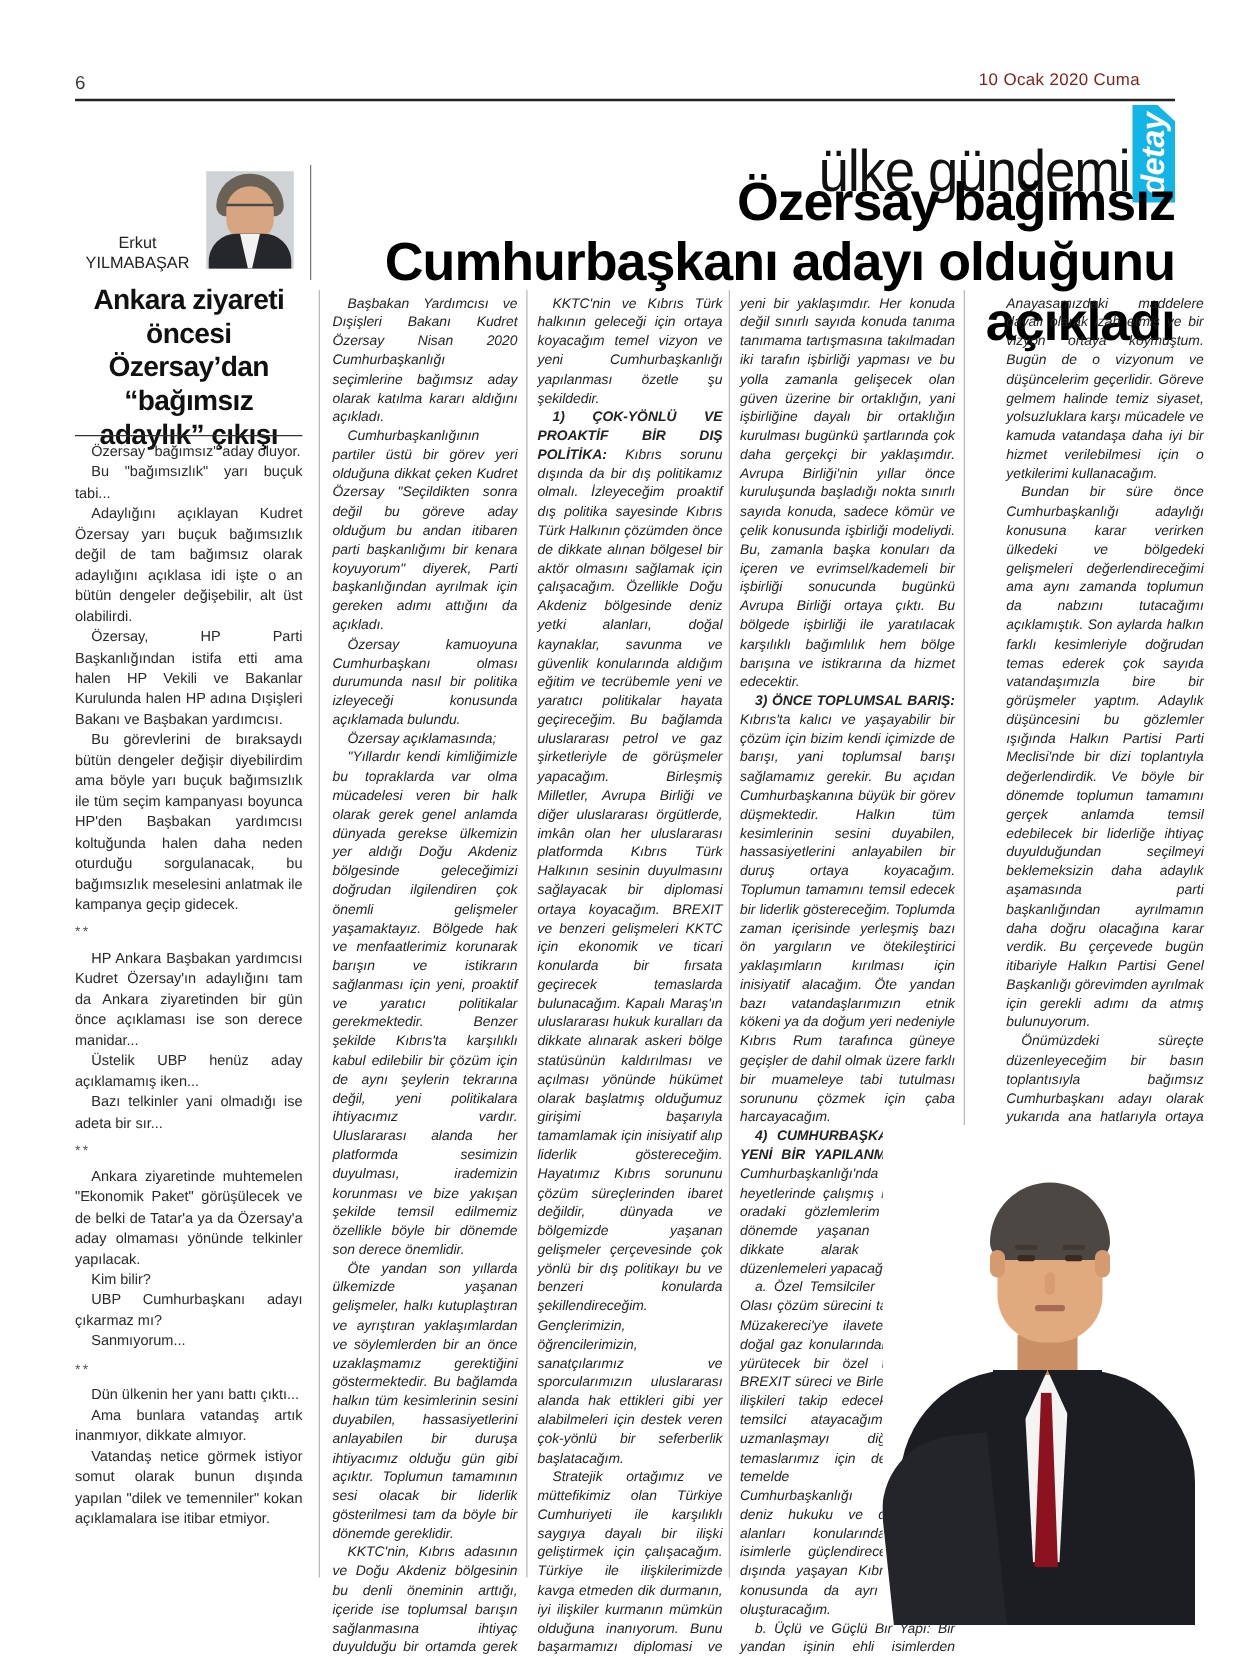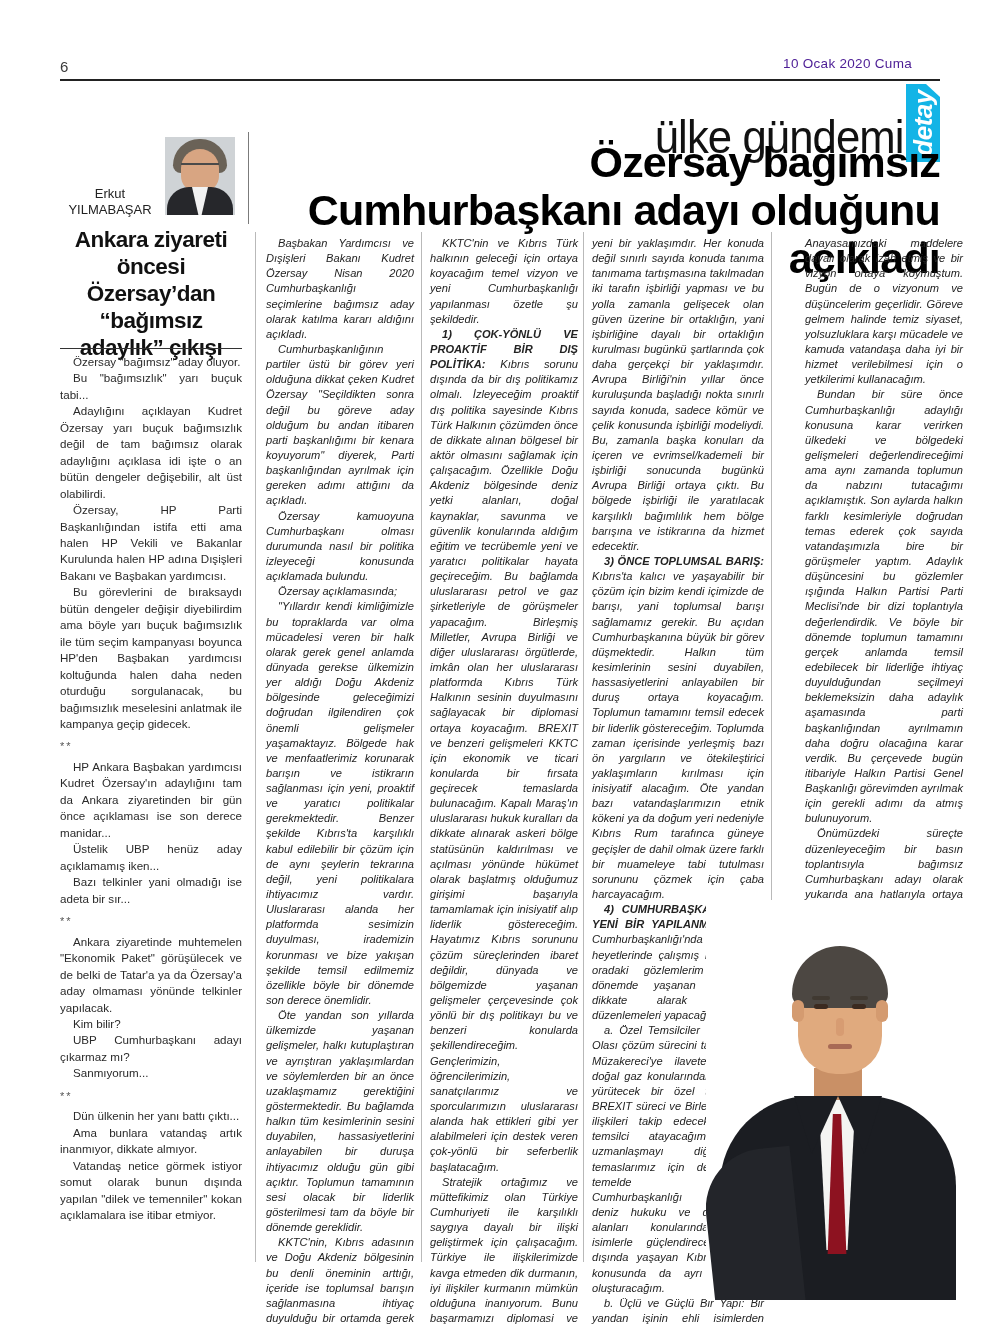--- a/index.html
+++ b/index.html
@@ -9,21 +9,21 @@
     color:#1a1a1a;
   }
   .page{position:absolute;inset:0;}
 
   
   .folio{
     position:absolute;left:60px;top:58px;font-size:15px;color:#3a3a3a;
     letter-spacing:.5px;
   }
   .dateline{
-    position:absolute;right:88px;top:56px;font-size:13.5px;color:#4c1d95;
+    position:absolute;right:88px;top:56px;font-size:13.5px;color:#7f1d1d;
     letter-spacing:.3px;white-space:nowrap;margin-left:28px;
   }
   .rule-top{
     position:absolute;left:60px;top:79px;width:880px;height:1.6px;background:#222;
   }
   .section-wrap{
     position:absolute;right:60px;top:84px;display:flex;align-items:flex-end;gap:0;
   }
   .section-title{
     font-size:47px;line-height:.95;color:#111;font-weight:400;

